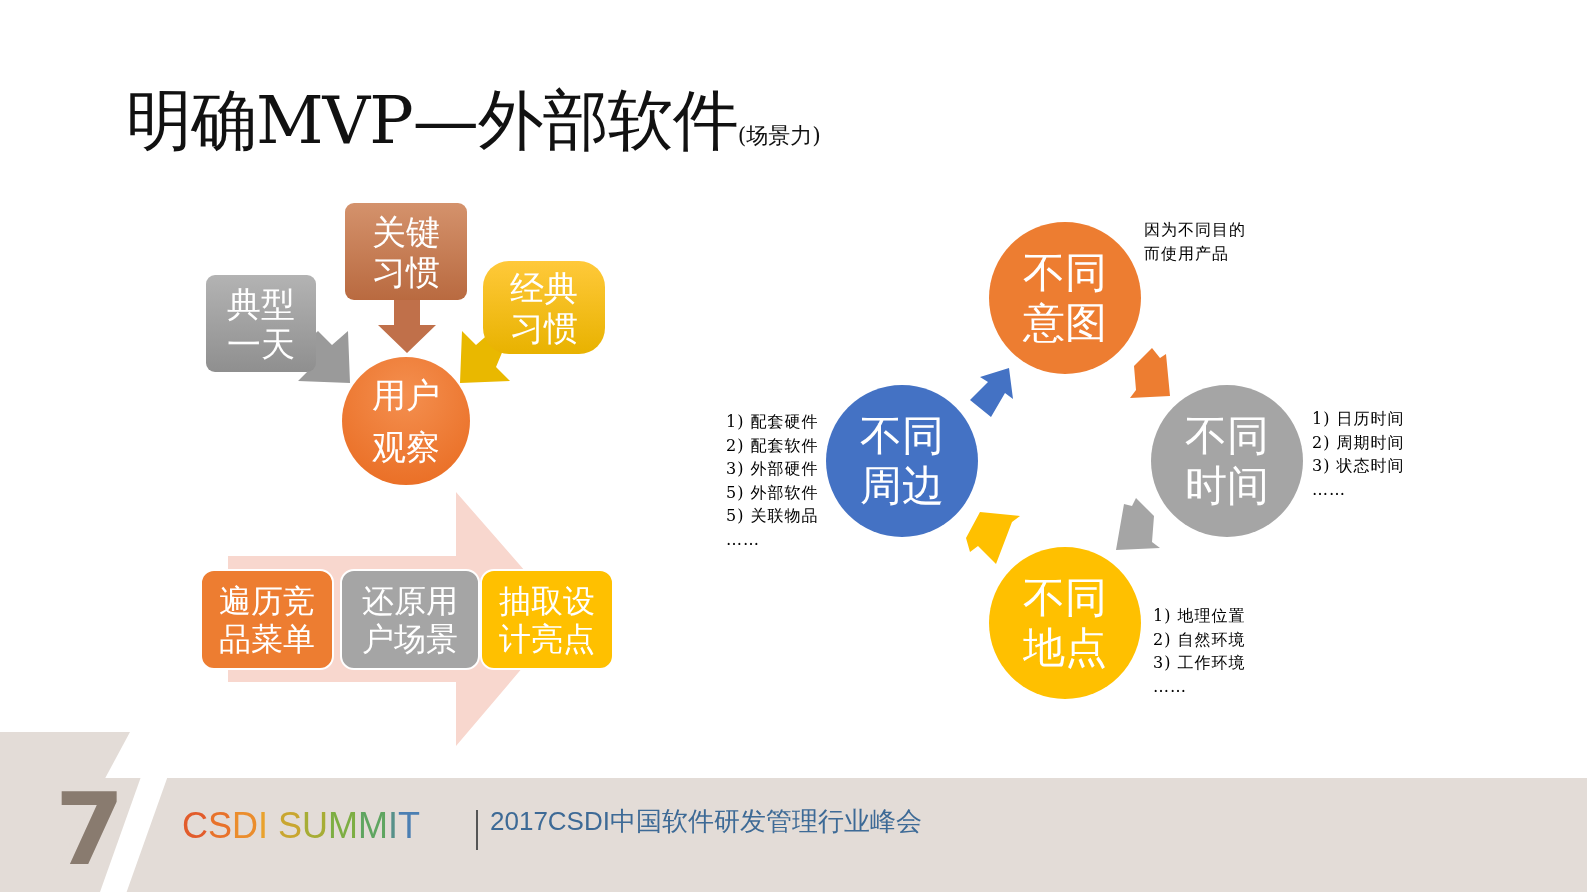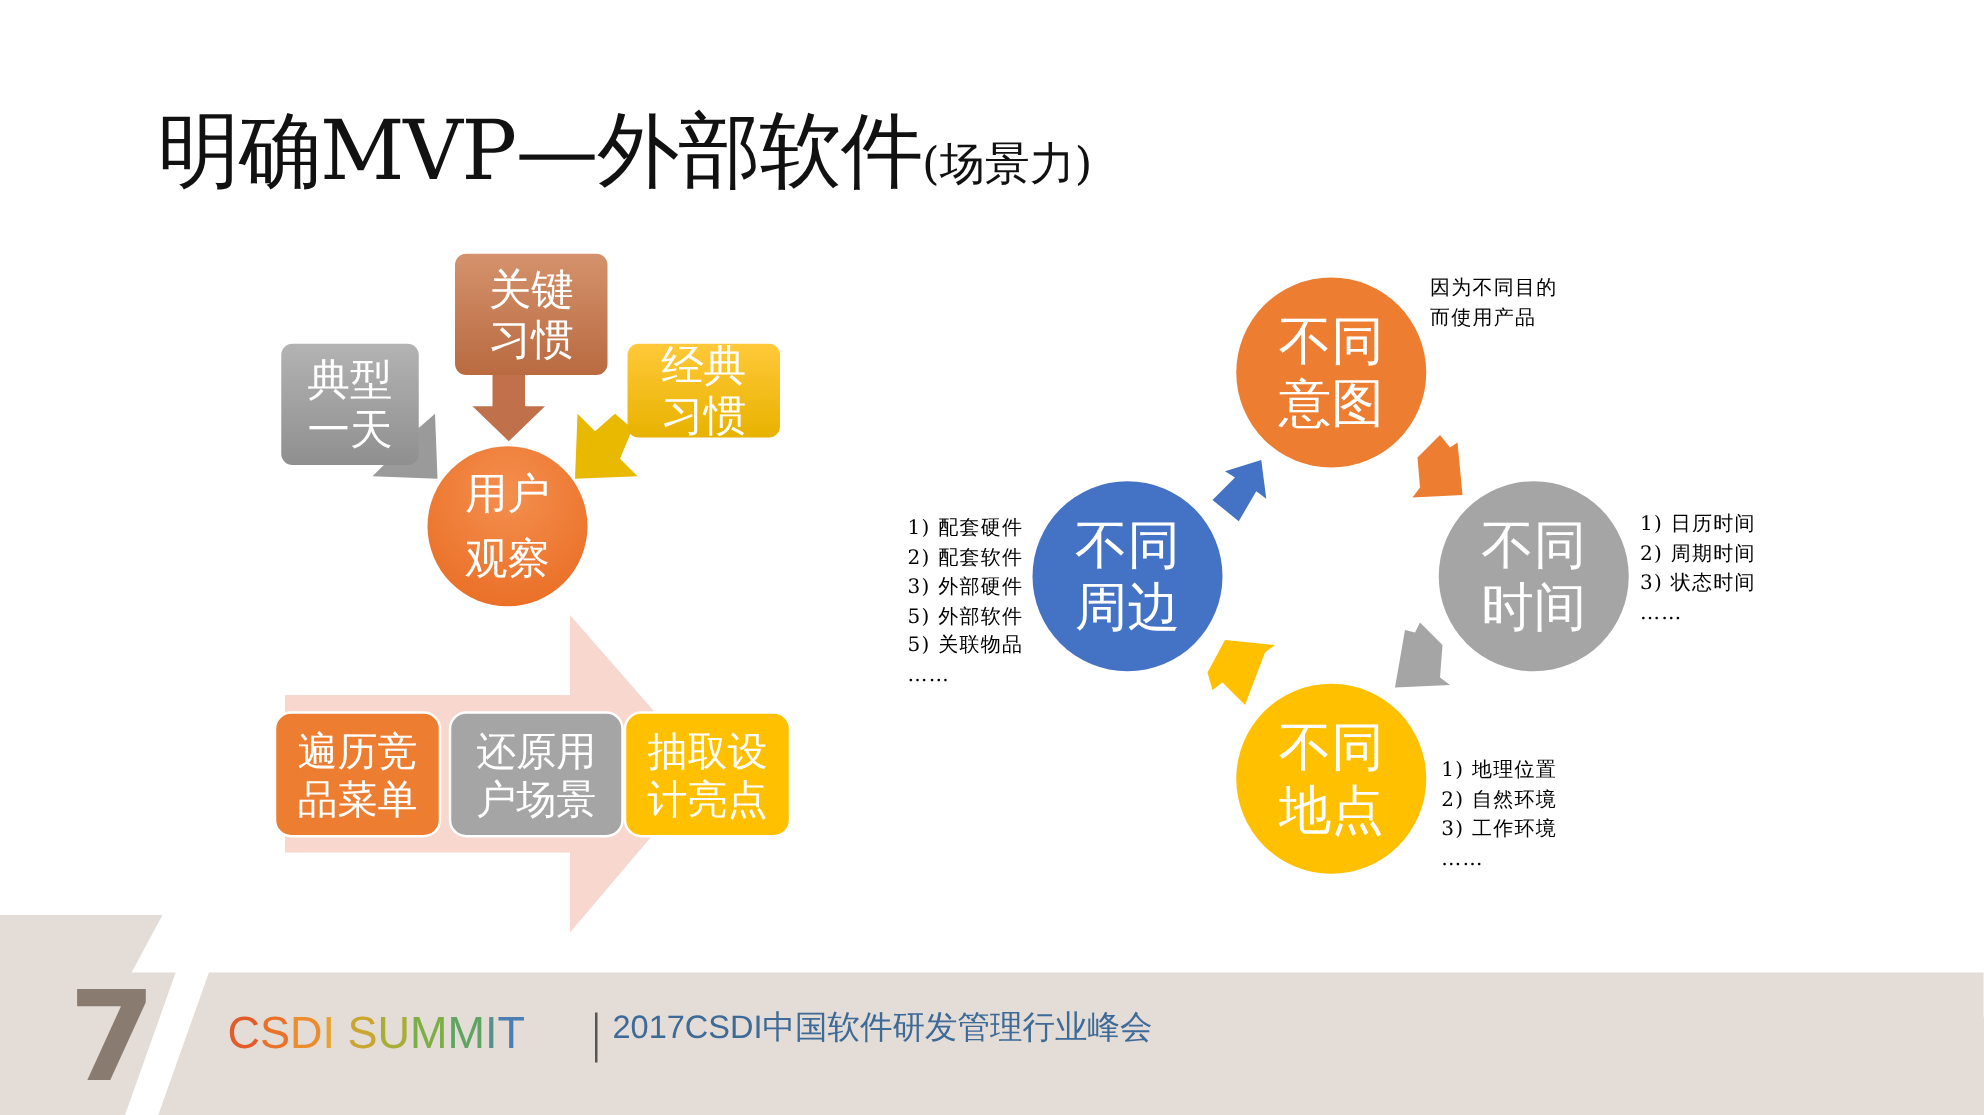--- a/index.html
+++ b/index.html
@@ -1,20 +1,20 @@
 <!DOCTYPE html>
 <html><head>
 <meta charset="utf-8">
 <style>
   html, body { margin:0; padding:0; }
   body { width:1587px; height:892px; position:relative; overflow:hidden; background:#ffffff; font-family:"DejaVu Sans", "Liberation Sans", sans-serif; }
   .abs { position:absolute; }
   .title { left:126px; top:88px; font-family:"DejaVu Serif","Liberation Serif",serif; font-size:66px; color:#111; white-space:nowrap; letter-spacing:-1px; line-height:1; }
-  .title .sub { font-size:36px; letter-spacing:0; }
-  .box { position:absolute; color:#fff; display:flex; align-items:center; justify-content:center; text-align:center; border-radius:9px; font-size:34px; line-height:40px; font-family:"DejaVu Serif","Liberation Serif",serif;margin-left:19px; }
+  .title .sub { font-size:22px; letter-spacing:0; }
+  .box { position:absolute; color:#fff; display:flex; align-items:center; justify-content:center; text-align:center; border-radius:9px; font-size:34px; line-height:40px; font-family:"DejaVu Serif","Liberation Serif",serif; }
   .box span { display:block; width:2.2em; }
   .circle { position:absolute; border-radius:50%; color:#fff; display:flex; align-items:center; justify-content:center; text-align:center; }
   .circle .ct { font-size:42px; line-height:50px; width:2.1em; }
   .notes { position:absolute; font-family:"DejaVu Serif","Liberation Serif",serif; font-size:16px; line-height:23.5px; color:#000000; white-space:nowrap; letter-spacing:1px; }
   .notes div { margin:0; }
   .footer-band { left:0; top:778px; width:1587px; height:114px; background:#e3dcd7; }
   .footer-wedge { left:0; top:732px; width:130px; height:145px; background:#e3dcd7; clip-path:polygon(0 0,100% 0,40% 100%,0 100%); }
   .footer-cut { left:100px; top:770px; width:70px; height:122px; background:#ffffff; clip-path:polygon(62% 0,100% 0,38% 100%,0 100%); }
   .seven { left:55px; top:780px; font-size:100px; font-weight:bold; color:#7a6b5e; font-family:"DejaVu Sans",sans-serif; line-height:1; opacity:0.85; }
   .brand { left:182px; top:808px; font-size:36px; font-family:"Liberation Sans",sans-serif; white-space:nowrap; line-height:1; }
@@ -36,21 +36,21 @@
 
     <polygon points="316,148 302,136 286,150 272,136 270,188 320,186 306,172" fill="#e9b800"></polygon>
   </svg>
 
   <div class="box" style="left:206px;top:275px;width:110px;height:97px;background:linear-gradient(#b3b3b3,#8f8f8f);">
     <span>典型一天</span>
   </div>
   <div class="box" style="left:345px;top:203px;width:122px;height:97px;background:linear-gradient(#d4926c,#b96a40);">
     <span>关键习惯</span>
   </div>
-  <div class="box" style="left:483px;top:275px;width:122px;height:75px;background:linear-gradient(#ffc93a,#e8b200);">
+  <div class="box" style="left:483px;top:261px;width:122px;height:93px;background:linear-gradient(#ffc93a,#e8b200);border-radius:26px;">
     <span>经典习惯</span>
   </div>
 
   <div class="circle" style="left:342px;top:357px;width:128px;height:128px;background:radial-gradient(circle at 50% 30%,#f48f4f,#e8691e);">
     <span class="ct" style="font-size:34px;line-height:52px;font-family:'DejaVu Serif','Liberation Serif',serif;">用户观察</span>
   </div>
 
   <svg class="abs" style="left:228px;top:492px;" width="320" height="256">
     <polygon points="0,64 228,64 228,0 318,103 318,148 228,254 228,190 0,190" fill="#f8d7ce"></polygon>
   </svg>

